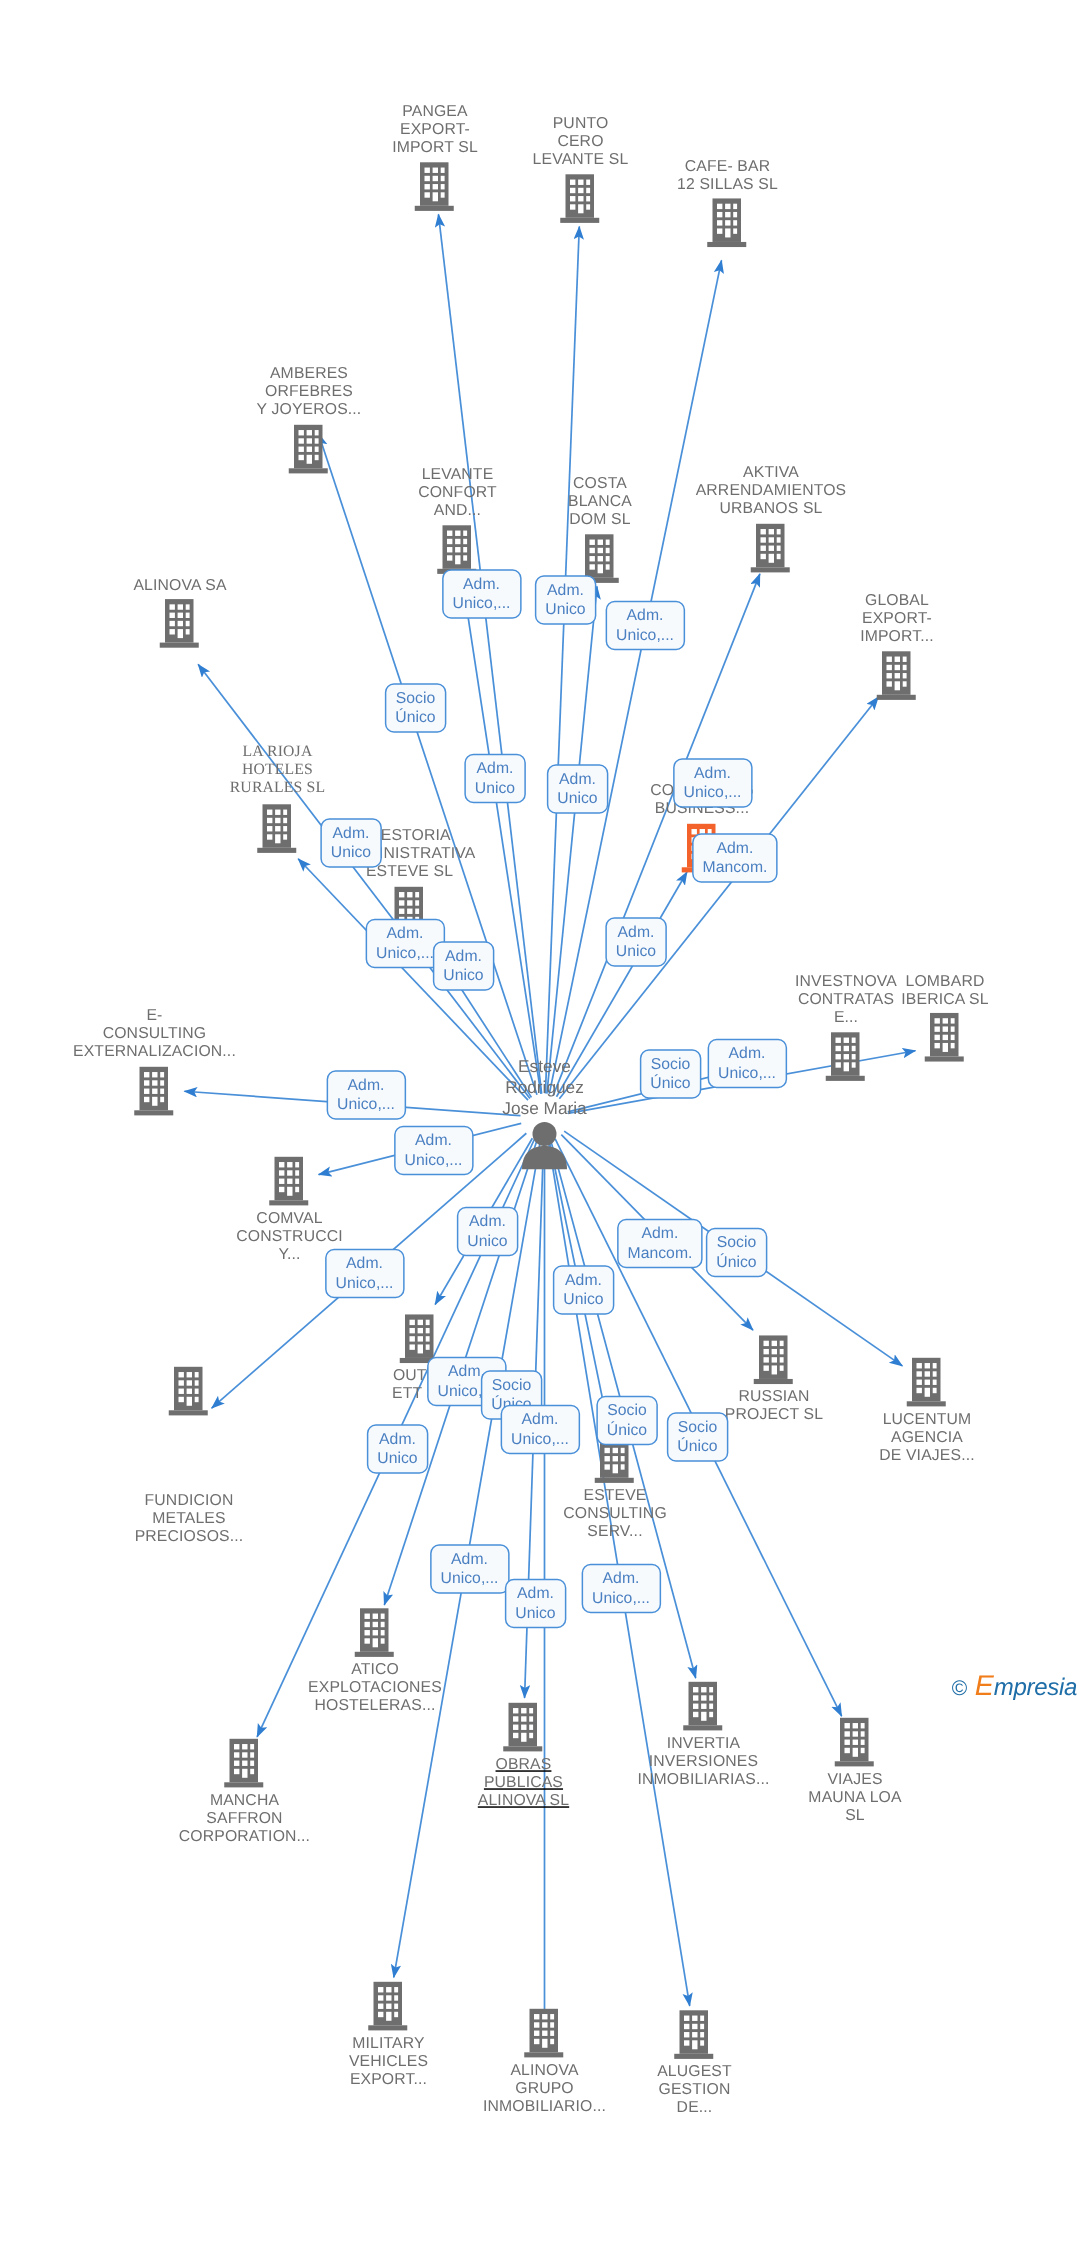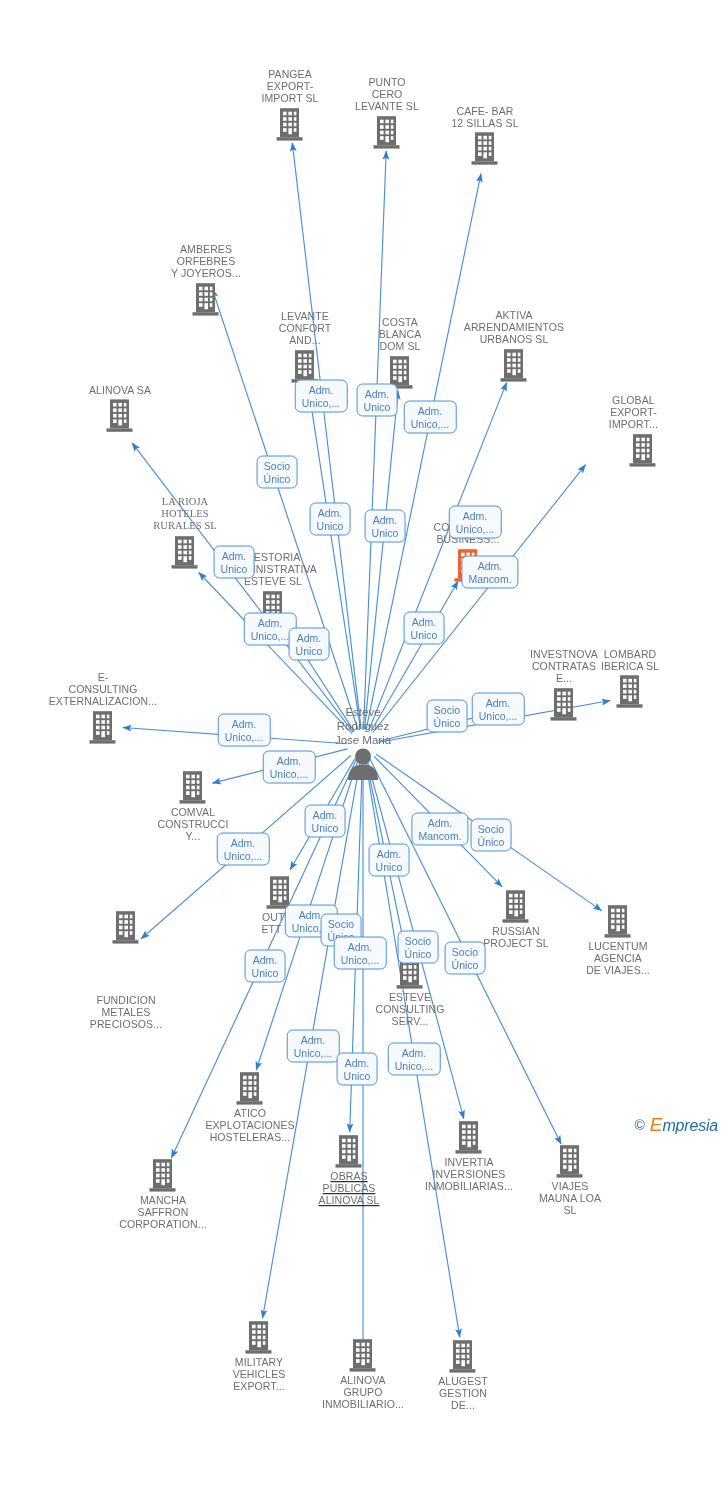--- a/index.html
+++ b/index.html
@@ -227,21 +227,21 @@
               <rect x="18.8" y="11" width="2.6" height="3.6"></rect>
               <rect x="8" y="16.5" width="3.6" height="3.6"></rect>
               <rect x="13.4" y="16.5" width="3.6" height="3.6"></rect>
               <rect x="18.8" y="16.5" width="2.6" height="3.6"></rect>
               <rect x="8" y="22" width="3.6" height="3.6"></rect>
               <rect x="13.4" y="22" width="3.6" height="6"></rect>
               <rect x="18.8" y="22" width="2.6" height="3.6"></rect>
             </g>
           </svg></div>
       </div>
-      <div class="node above" style="left: 598px; top: 431px; align-items: flex-end;">
+      <div class="node above" style="left: 598px; top: 431px;">
         <div class="label">GLOBAL
 EXPORT-
 IMPORT...</div>
         <div class="glyph"><svg width="30" height="36" viewBox="0 0 30 36">
             <rect x="5" y="2" width="19" height="29" fill="#6e6e6e"></rect>
             <rect x="1.5" y="31" width="26" height="3.4" fill="#6e6e6e"></rect>
             <g fill="#ffffff">
               <rect x="8" y="5.5" width="3.6" height="3.6"></rect>
               <rect x="13.4" y="5.5" width="3.6" height="3.6"></rect>
               <rect x="18.8" y="5.5" width="2.6" height="3.6"></rect>

